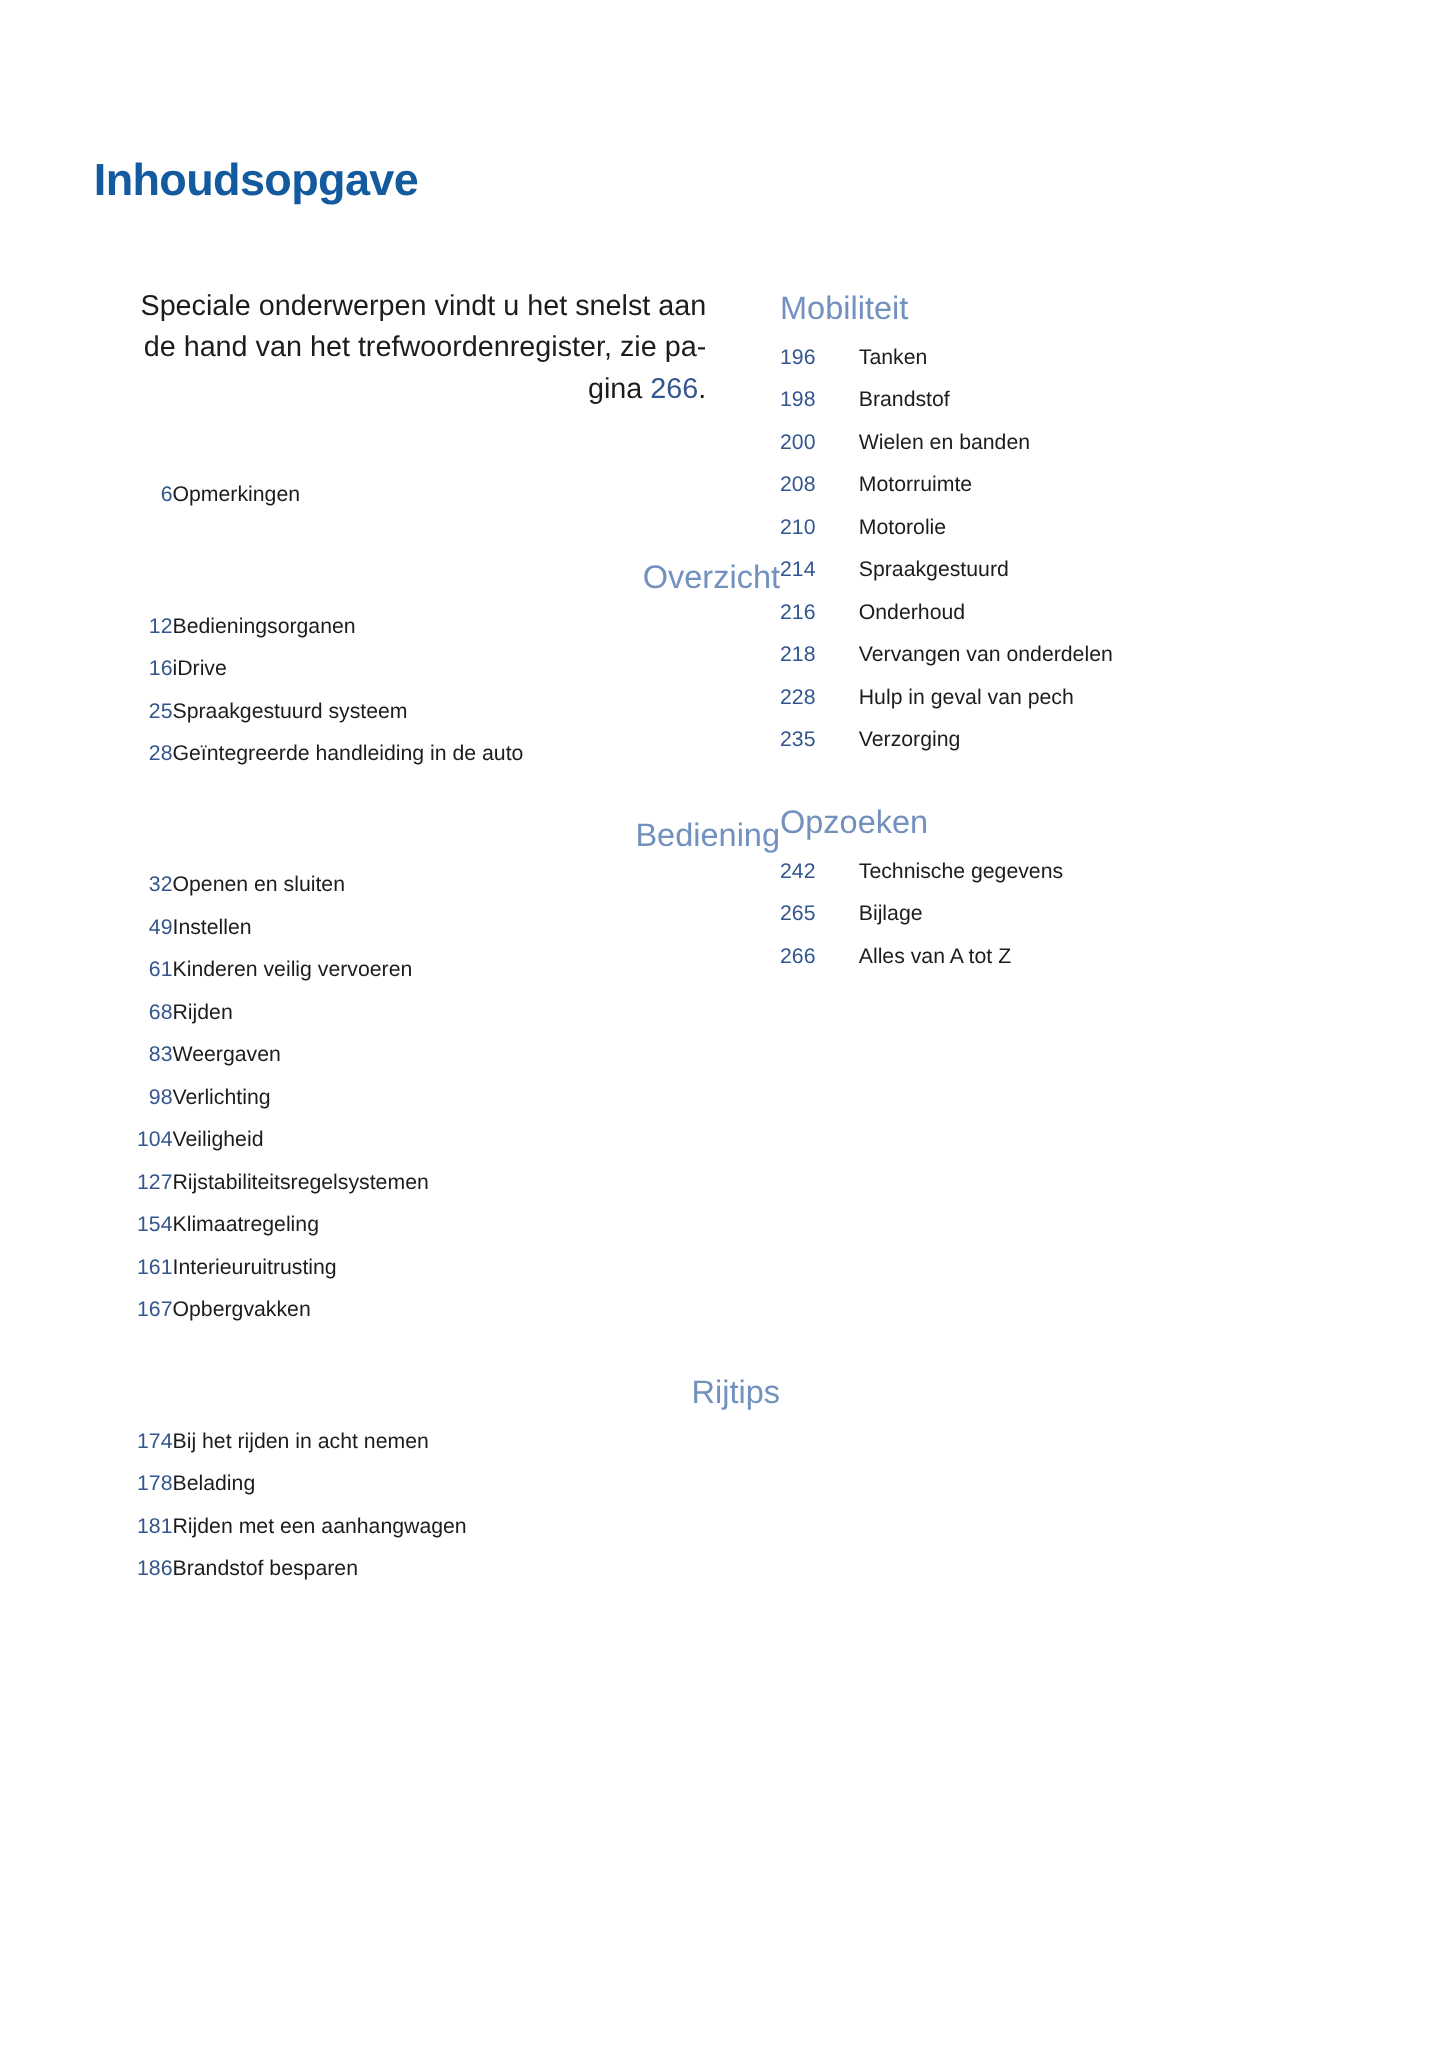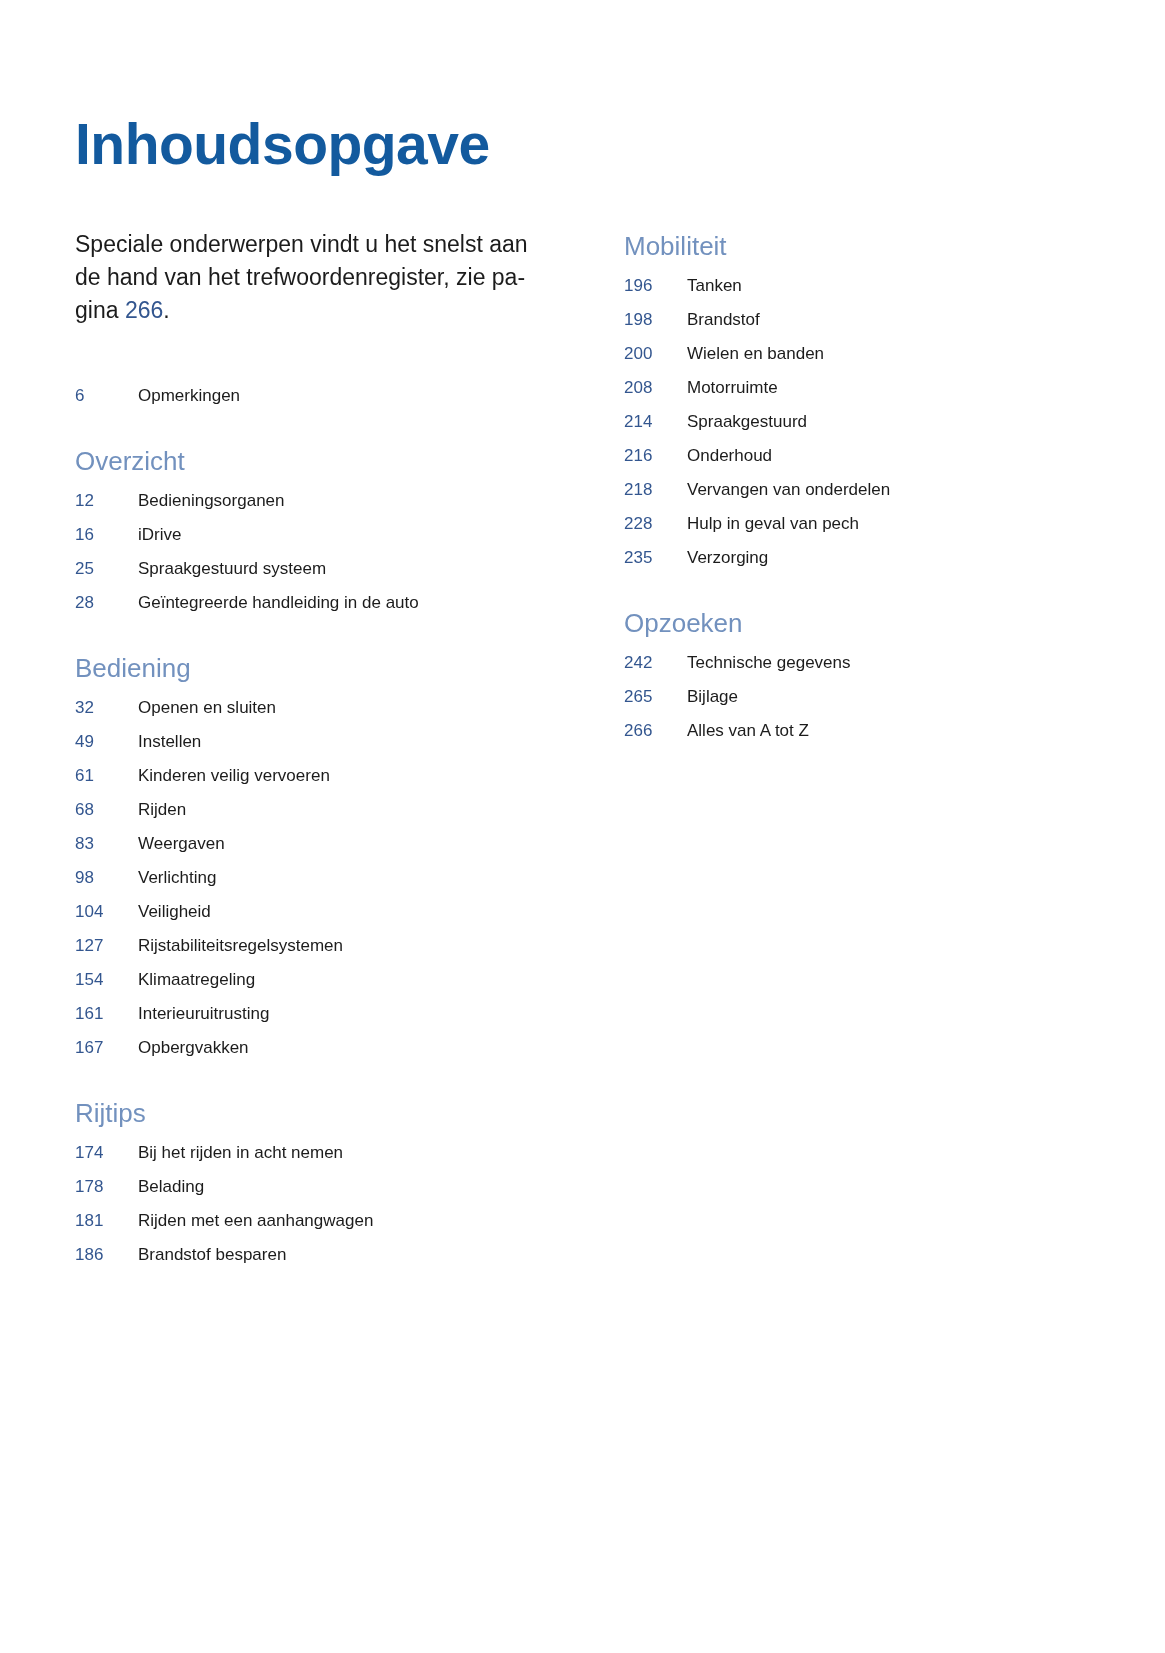--- a/index.html
+++ b/index.html
@@ -15,33 +15,34 @@
     overflow: hidden;
   }
   .page {
     box-sizing: border-box;
     width: 1165px;
     height: 1653px;
     padding: 116px 55px 0 75px;
   }
   h1.page-title {
     margin: 0;
-    font-size: 57px;
+    font-size: 36px;
     line-height: 56px;
     font-weight: 700;
     letter-spacing: -0.5px;
     color: var(--title-blue, #135A9E);
   }
   .columns {
     display: flex;
     margin-top: 56px;
   }
   .col-left {
     flex: none;
     width: 549px;
+    text-align: right;
   }
   .col-right {
     flex: 1;
   }
   .intro {
     margin: 0;
     width: 490px;
     font-size: 23px;
     line-height: 33px;
     color: var(--text-color, #1c1c1c);
@@ -201,20 +202,24 @@
             </div>
             <div class="entry">
               <span class="num">200</span>
               <span class="label">Wielen en banden</span>
             </div>
             <div class="entry">
               <span class="num">208</span>
               <span class="label">Motorruimte</span>
             </div>
             <div class="entry">
+              <span class="num">210</span>
+              <span class="label">Motorolie</span>
+            </div>
+            <div class="entry">
               <span class="num">214</span>
               <span class="label">Spraakgestuurd</span>
             </div>
             <div class="entry">
               <span class="num">216</span>
               <span class="label">Onderhoud</span>
             </div>
             <div class="entry">
               <span class="num">218</span>
               <span class="label">Vervangen van onderdelen</span>

